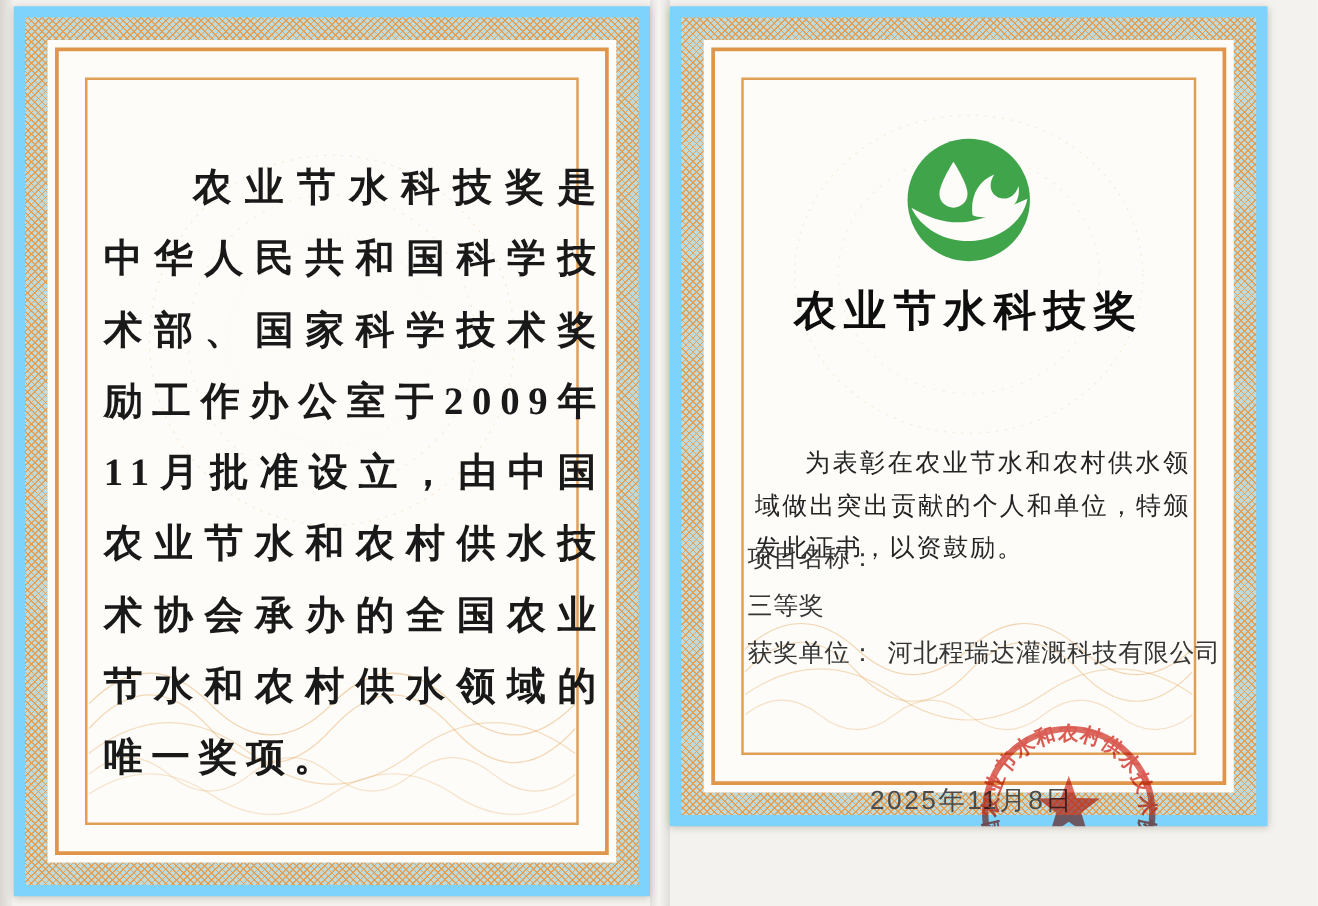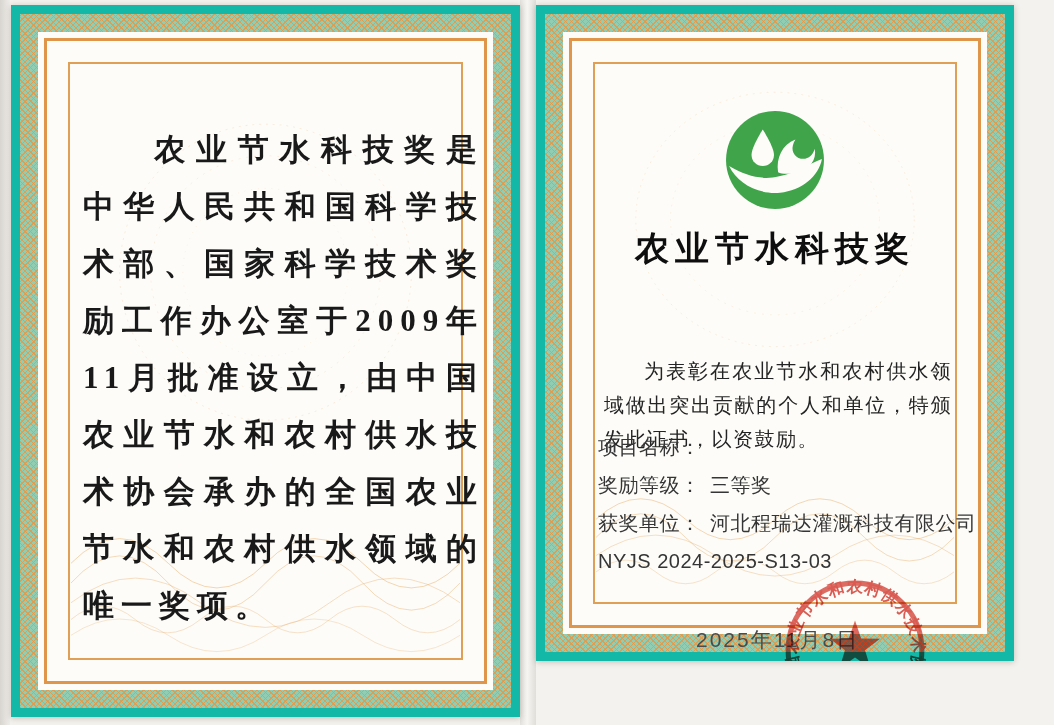--- a/index.html
+++ b/index.html
@@ -6,21 +6,21 @@
   body{
     width:1054px;height:725px;position:relative;overflow:hidden;
     background:#f4f2ee;
     font-family:"Liberation Sans", sans-serif;
   }
   .scanner-strip{position:absolute;left:0;top:0;width:10px;height:100%;
     background:linear-gradient(90deg,#d8d5d0,#efedea);}
   .spine{position:absolute;left:520px;top:0;width:16px;height:100%;
     background:linear-gradient(90deg,#e3e1dd 0%,#f6f5f2 45%,#e0ded9 100%);}
 
-  .page{position:absolute;background:#14b8a6;overflow:hidden;
+  .page{position:absolute;background:#7dd3fc;overflow:hidden;
     box-shadow:0 1px 6px rgba(70,55,35,.28);}
   .page-left{left:11px;top:5px;width:509px;height:712px;}
   .page-right{left:536px;top:5px;width:478px;height:656px;}
 
   
   .lace{position:absolute;inset:9px;
     background-color:rgba(247,223,188,.55);
     background-image:
       repeating-linear-gradient(45deg, rgba(228,153,74,.85) 0 1px, rgba(0,0,0,0) 1px 4px),
       repeating-linear-gradient(-45deg, rgba(228,153,74,.85) 0 1px, rgba(0,0,0,0) 1px 4px);
@@ -114,29 +114,27 @@
 
   <div class="title1">农业节水科技奖</div>
 
   <p class="intro">为表彰在农业节水和农村供水领域做出突出贡献的个人和单位，特颁发此证书，以资鼓励。</p>
 
   <div class="fields">
     <div class="frow">
       <span class="flabel">项目名称：</span>
     </div>
     <div class="frow">
-      <span class="flabel">奖励等级：</span>
       <span class="fvalue">三等奖</span>
     </div>
     <div class="frow">
       <span class="flabel">获奖单位：</span>
       <span class="fvalue">河北程瑞达灌溉科技有限公司</span>
     </div>
     <div class="frow">
-      <span class="fvalue">NYJS 2024-2025-S13-03</span>
     </div>
   </div>
 
   <div class="cert-date">2025年11月8日</div>
 
   <svg class="seal" viewBox="0 0 150 150">
     <circle cx="75" cy="75" r="66" fill="none" stroke="#d6453c" stroke-width="5" opacity=".9"></circle>
     <path id="sealArc" d="M 23,98 A 57,57 0 1 1 127,98" fill="none"></path>
     <text font-size="16" fill="#d6453c" font-weight="700" letter-spacing="1">
       <textPath href="#sealArc" startOffset="50%" text-anchor="middle">中国农业节水和农村供水技术协会</textPath>

